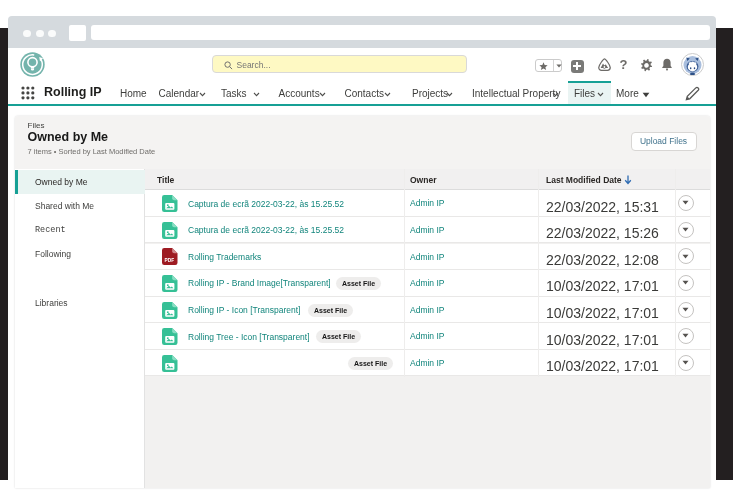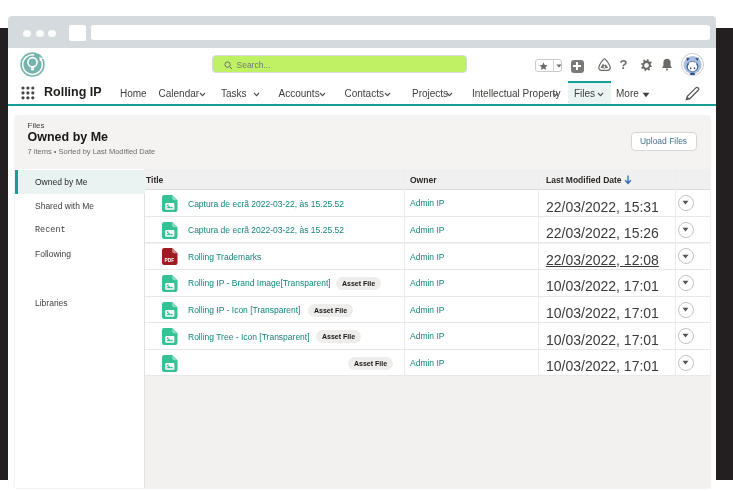--- a/index.html
+++ b/index.html
@@ -5,21 +5,21 @@
   * { margin:0; padding:0; box-sizing:border-box; }
   html,body { width:733px; height:491px; background:#fff; font-family:"Liberation Sans", sans-serif; }
   .abs { position:absolute; }
   #stage { position:relative; width:733px; height:491px; overflow:hidden; background:#fff; }
   #blackbg { left:0; top:28px; width:733px; height:452px; background:#231f20; }
   #window { left:8px; top:16px; width:708px; height:472px; background:#fff; border-radius:4px; }
   #chrome { left:0; top:0; width:708px; height:32px; background:#d5dade; border-radius:4px 4px 0 0; }
   .dot { width:7.5px; height:7.5px; border-radius:50%; background:#fafbfb; top:13.5px; }
   #tabsq { left:61px; top:9px; width:17px; height:15.5px; background:#fff; border-radius:2px; }
   #addrbar { left:82.5px; top:9px; width:619px; height:14.5px; background:#fff; border-radius:3px; }
-  #searchbox { left:203.5px; top:39px; width:255.5px; height:17.5px; border:1px solid #d9d9d9; border-radius:4px; background:#bef264; }
+  #searchbox { left:203.5px; top:39px; width:255.5px; height:17.5px; border:1px solid #d9d9d9; border-radius:4px; background:#fef9c3; }
   #navbar { left:0; top:64px; width:664px; height:23.5px; background:#fff; }
   .tabtxt { position:absolute; top:7.5px; font-size:10px; color:#3e3e3c; white-space:nowrap; }
   .caret { position:absolute; top:12px; }
   #filestab { left:559.5px; top:0.5px; width:43px; height:23px; background:#eaf4f3; border-top:2.5px solid #16a095; }
   #tealline { left:0; top:87.5px; width:708px; height:2.5px; background:#16a095; }
   #content { left:0; top:90px; width:708px; height:382px; background:#fff; }
   #card { left:7px; top:10px; width:695px; height:371.5px; background:#fff; border-radius:3px 3px 0 0; box-shadow:0 0 2px rgba(0,0,0,.18); }
   #cardhead { left:0; top:0; width:695px; height:52.5px; background:#f4f3f2; border-radius:3px 3px 0 0; }
   #uploadbtn { left:615.5px; top:16px; width:66px; height:19px; background:#fff; border:1px solid #d8d6d4; border-radius:4px; color:#41738d; font-size:8.5px; text-align:center; line-height:17px; }
   #sidebar { left:0; top:52.5px; width:130px; height:319px; background:#fff; border-right:1px solid #e2e2e2; }
@@ -176,21 +176,21 @@
         <div class="abs" id="sidebar">
           <div class="abs" id="selitem"></div>
           <div class="abs sideitem" style="top:8.5px; color:#2b2826;">Owned by Me</div>
           <div class="abs sideitem" style="top:32.5px;">Shared with Me</div>
           <div class="abs sideitem" style="top:56px;font-family:Liberation Mono, monospace;">Recent</div>
           <div class="abs sideitem" style="top:80.5px;">Following</div>
           <div class="abs sideitem" style="top:105px;margin-top:24px;">Libraries</div>
         </div>
         <div class="abs" id="table">
           <div class="abs" id="thead">
-            <div class="th" style="left:1px;">Title</div>
+            <div class="th" style="left:12px;">Title</div>
             <div class="th" style="left:265px;">Owner</div>
             <div class="th" style="left:401px;">Last Modified Date</div>
             <svg class="abs" style="left:479px; top:6.5px;" width="8" height="10" viewBox="0 0 8 10">
                 <path d="M4 0.5 V7.5 M1.2 5.2 L4 8.4 L6.8 5.2" fill="none" stroke="#2e6bb2" stroke-width="1.3"></path>
               </svg>
           </div>
 <div class="row" style="top:21.8px;"></div>
 <div class="abs" style="left:17px; top:26.6px; width:15.5px; height:17px;"><svg width="15.5" height="17" viewBox="0 0 15.5 17">
                 <path d="M2.2 0 H10.2 L15.5 5.3 V14.8 A2.2 2.2 0 0 1 13.3 17 H2.2 A2.2 2.2 0 0 1 0 14.8 V2.2 A2.2 2.2 0 0 1 2.2 0 Z" fill="#36c096"></path>
                 <path d="M10.2 0 L15.5 5.3 H12.2 A2 2 0 0 1 10.2 3.3 Z" fill="#8adec4"></path>
@@ -223,21 +223,21 @@
               </svg>
             </div>
 <div class="row" style="top:75.0px;"></div>
 <div class="abs" style="left:17px; top:79.8px; width:15.5px; height:17px;"><svg width="15.5" height="17" viewBox="0 0 15.5 17">
                 <path d="M2.2 0 H10.2 L15.5 5.3 V14.8 A2.2 2.2 0 0 1 13.3 17 H2.2 A2.2 2.2 0 0 1 0 14.8 V2.2 A2.2 2.2 0 0 1 2.2 0 Z" fill="#9e1b22"></path>
                 <path d="M10.2 0 L15.5 5.3 H12.2 A2 2 0 0 1 10.2 3.3 Z" fill="#d18a8e"></path>
                 <text x="2.5" y="14.4" font-family="Liberation Sans,sans-serif" font-size="4.8" font-weight="bold" fill="#fff">PDF</text>
               </svg></div>
 <div class="link" style="left:43px; top:83.2px;">Rolling Trademarks</div>
 <div class="link" style="left:265px; top:83.0px;">Admin IP</div>
-<div class="datetxt" style="top:83.3px;text-decoration:underline;">22/03/2022, 12:08</div>
+<div class="datetxt" style="top:83.3px;">22/03/2022, 12:08</div>
 <div class="actbtn" style="top:79.8px;">
               <svg width="7" height="5" viewBox="0 0 7 5">
                 <path d="M0.5 0.7 H6.5 L3.5 4.4 Z" fill="#55524f"></path>
               </svg>
             </div>
 <div class="row" style="top:101.6px;"></div>
 <div class="abs" style="left:17px; top:106.4px; width:15.5px; height:17px;"><svg width="15.5" height="17" viewBox="0 0 15.5 17">
                 <path d="M2.2 0 H10.2 L15.5 5.3 V14.8 A2.2 2.2 0 0 1 13.3 17 H2.2 A2.2 2.2 0 0 1 0 14.8 V2.2 A2.2 2.2 0 0 1 2.2 0 Z" fill="#36c096"></path>
                 <path d="M10.2 0 L15.5 5.3 H12.2 A2 2 0 0 1 10.2 3.3 Z" fill="#8adec4"></path>
                 <rect x="3.2" y="8" width="9.2" height="6.8" rx="1" fill="#fff"></rect>

